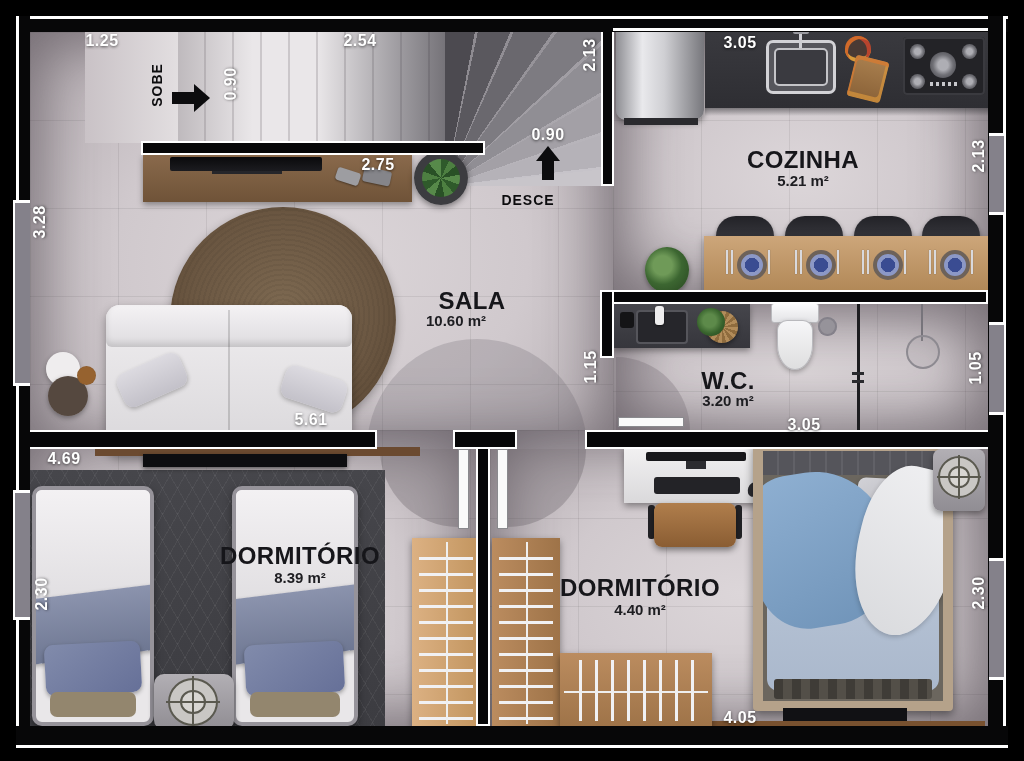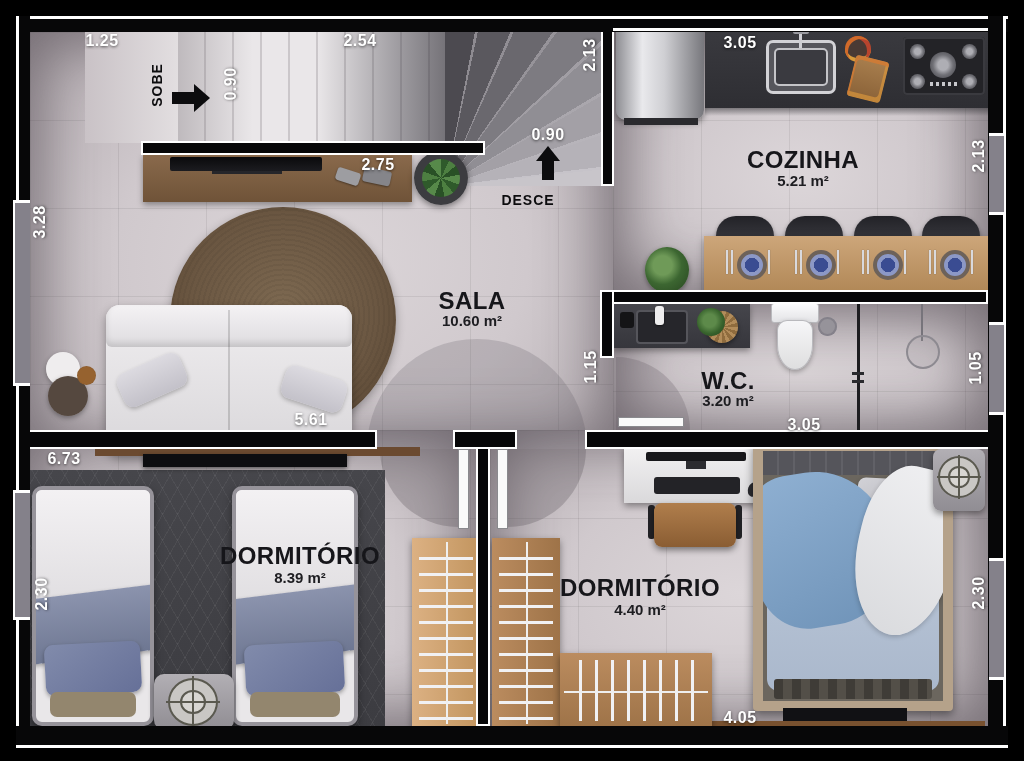--- a/index.html
+++ b/index.html
@@ -272,27 +272,27 @@
   <div class="dim vdim" style="left:568px;top:37px;width:44px;height:36px;">2.13</div>
   <div class="dim" style="left:718px;top:34px;width:44px;height:18px;">3.05</div>
   <div class="dim vdim" style="left:18px;top:204px;width:44px;height:36px;">3.28</div>
   <div class="dim" style="left:356px;top:156px;width:44px;height:18px;">2.75</div>
   <div class="dim" style="left:526px;top:126px;width:44px;height:18px;">0.90</div>
   <div class="dim vdim" style="left:957px;top:138px;width:44px;height:36px;">2.13</div>
   <div class="dim" style="left:289px;top:411px;width:44px;height:18px;">5.61</div>
   <div class="dim vdim" style="left:569px;top:349px;width:44px;height:36px;">1.15</div>
   <div class="dim" style="left:782px;top:416px;width:44px;height:18px;">3.05</div>
   <div class="dim vdim" style="left:954px;top:350px;width:44px;height:36px;">1.05</div>
-  <div class="dim" style="left:42px;top:450px;width:44px;height:18px;">6.73</div>
+  <div class="dim" style="left:42px;top:450px;width:44px;height:18px;">4.69</div>
   <div class="dim vdim" style="left:20px;top:576px;width:44px;height:36px;">2.30</div>
   <div class="dim vdim" style="left:957px;top:575px;width:44px;height:36px;">2.30</div>
   <div class="dim" style="left:718px;top:709px;width:44px;height:18px;">4.05</div>
 
   <div class="rname" style="left:412px;top:290px;width:120px;height:22px;">SALA</div>
-  <div class="rarea" style="left:412px;top:311px;width:120px;height:18px;">10.60 m²</div>
+  <div class="rarea" style="left:396px;top:311px;width:120px;height:18px;">10.60 m²</div>
   <div class="rname" style="left:743px;top:149px;width:120px;height:22px;">COZINHA</div>
   <div class="rarea" style="left:743px;top:171px;width:120px;height:18px;">5.21 m²</div>
   <div class="rname" style="left:668px;top:370px;width:120px;height:22px;">W.C.</div>
   <div class="rarea" style="left:668px;top:391px;width:120px;height:18px;">3.20 m²</div>
   <div class="rname" style="left:225px;top:545px;width:150px;height:22px;">DORMITÓRIO</div>
   <div class="rarea" style="left:225px;top:568px;width:150px;height:18px;">8.39 m²</div>
   <div class="rname" style="left:565px;top:577px;width:150px;height:22px;">DORMITÓRIO</div>
   <div class="rarea" style="left:565px;top:600px;width:150px;height:18px;">4.40 m²</div>
 
 </div>

